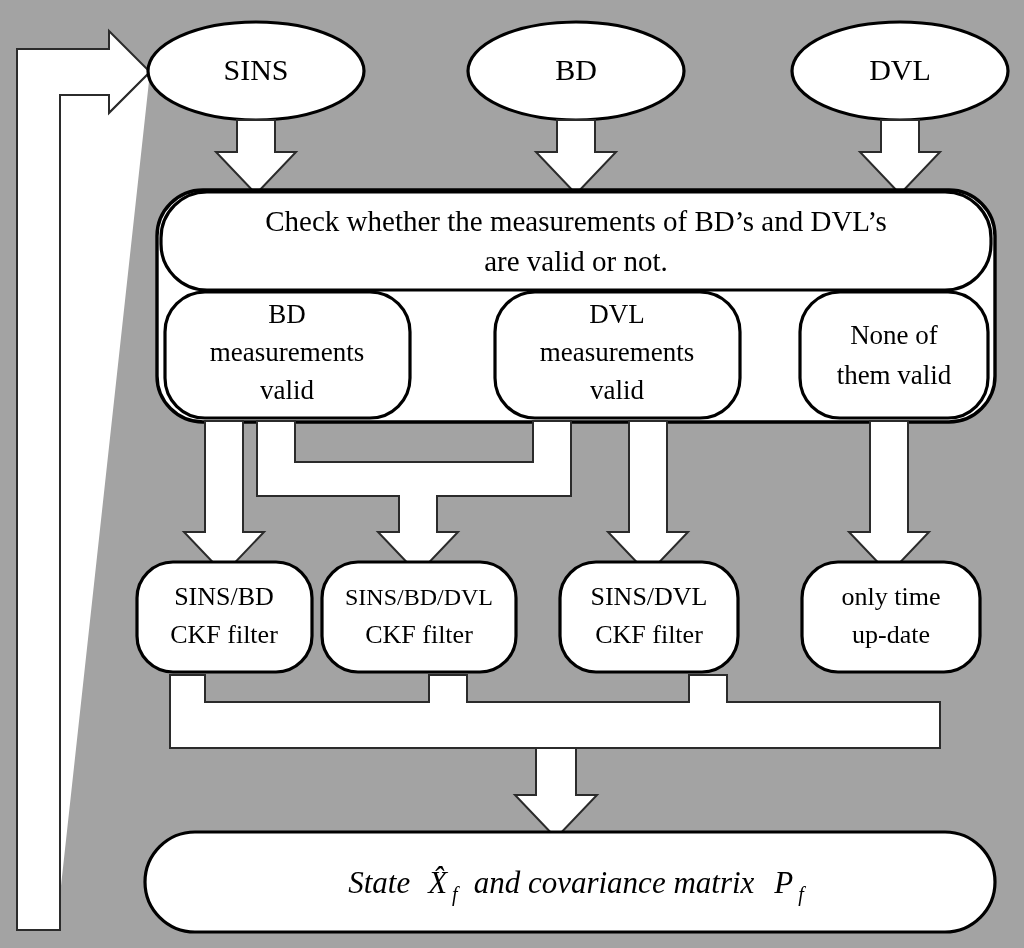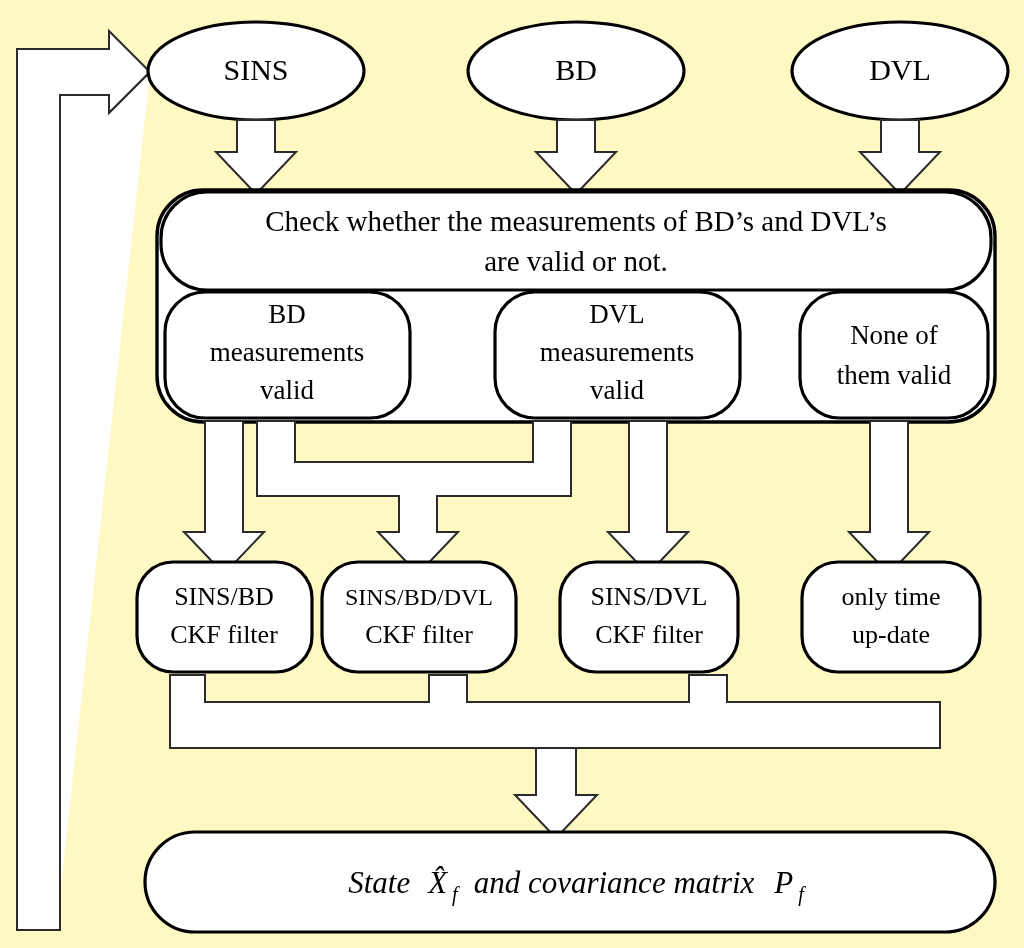--- a/index.html
+++ b/index.html
@@ -10,21 +10,21 @@
   body {
     width: 1024px;
     height: 948px;
     font-family: "Liberation Serif", "DejaVu Serif", serif;
     overflow: hidden;
   }
   #diagram-root {
     position: relative;
     width: 1024px;
     height: 948px;
-    background: #fef9c3;
+    background: #a3a3a3;
   }
   svg.flow {
     display: block;
     width: 1024px;
     height: 948px;
   }
   .node-shape {
     fill: #ffffff;
     stroke: #000000;
     stroke-width: 3.2;

